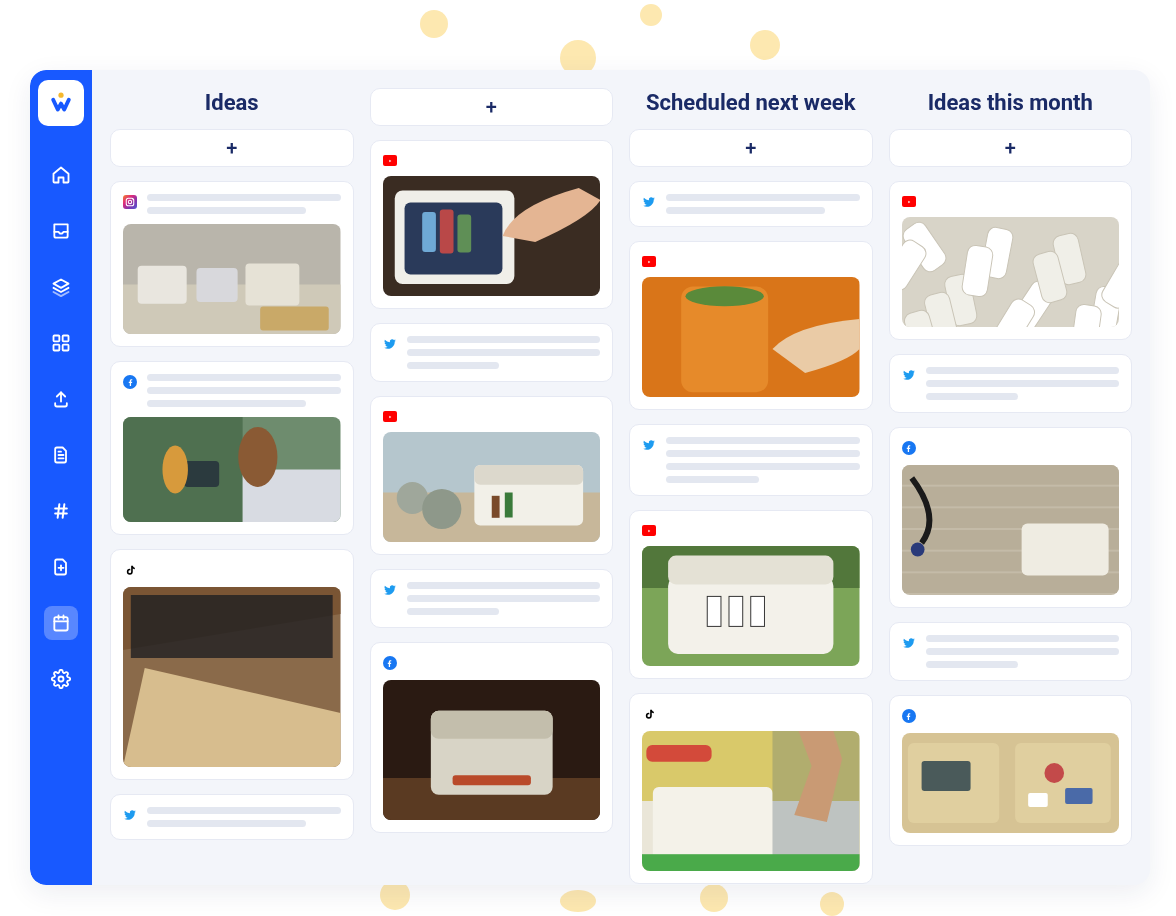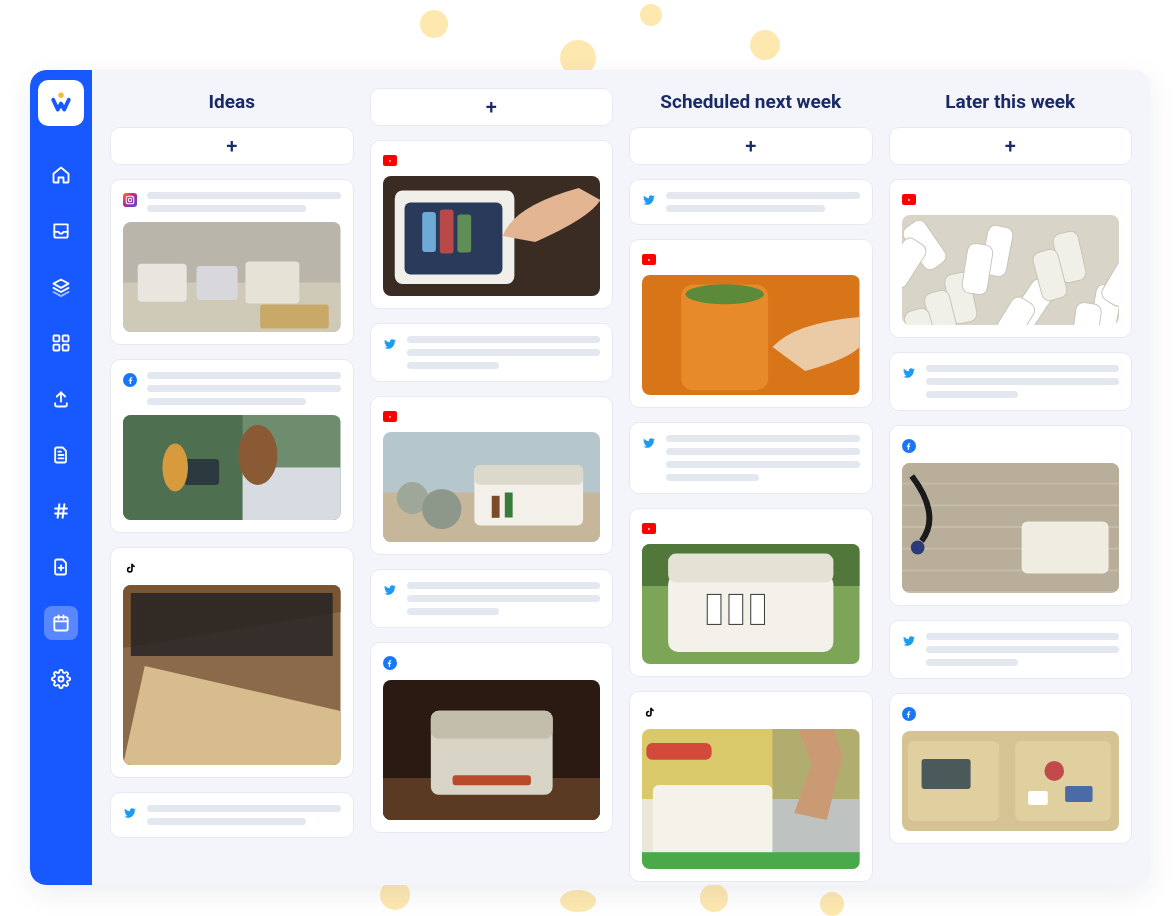--- a/index.html
+++ b/index.html
@@ -69,21 +69,21 @@
     flex: 1 1 0;
     min-width: 0;
     display: flex;
     flex-direction: column;
     gap: 14px;
   }
   .col-title {
     text-align: center;
     color: #1a2a66;
     font-weight: 700;
-    font-size: 19px;
+    font-size: 22px;
     padding: 2px 0 0 0;
   }
   .add-card {
     height: 38px;
     background: #ffffff;
     border: 1px solid #e6e9f3;
     border-radius: 10px;
     display:flex; align-items:center; justify-content:center;
     color: #1a2a66;
     font-size: 20px;
@@ -462,21 +462,21 @@
        <rect x="11.100000000000001" y="56" width="122.10000000000001" height="77" rx="6" fill="#f4f2e9"></rect>
        <rect x="133.2" y="0" width="88.80000000000001" height="140" fill="#3a5a7a" opacity="0.25"></rect>
        <path d="M 159.84 0 L 173.16 35 L 155.39999999999998 84 L 188.7 91 L 204.24 28 L 195.36 0 Z" fill="#c99a74"></path>
        <rect x="0" y="123.2" width="222" height="16.8" fill="#4aaa4a"></rect>
        <rect x="4.44" y="14" width="66.6" height="16.8" rx="6" fill="#d34a3a"></rect>
      </svg>
           </div>
         </div>
       </div>
       <div class="column">
-        <div class="col-title">Later this week</div>
+        <div class="col-title">Ideas this month</div>
         <div class="add-card">+</div>
         <div class="card">
           <div class="platform-ico platform-youtube">
             <svg viewBox="0 0 24 24" fill="#fff">
               <path d="M10 8.5v7l6-3.5z"></path>
             </svg>
           </div>
           <div class="thumb">
             <svg class="ph" width="100%" height="110" viewBox="0 0 222 110" preserveAspectRatio="none">
        <rect width="222" height="110" fill="#d8d4c8"></rect>

